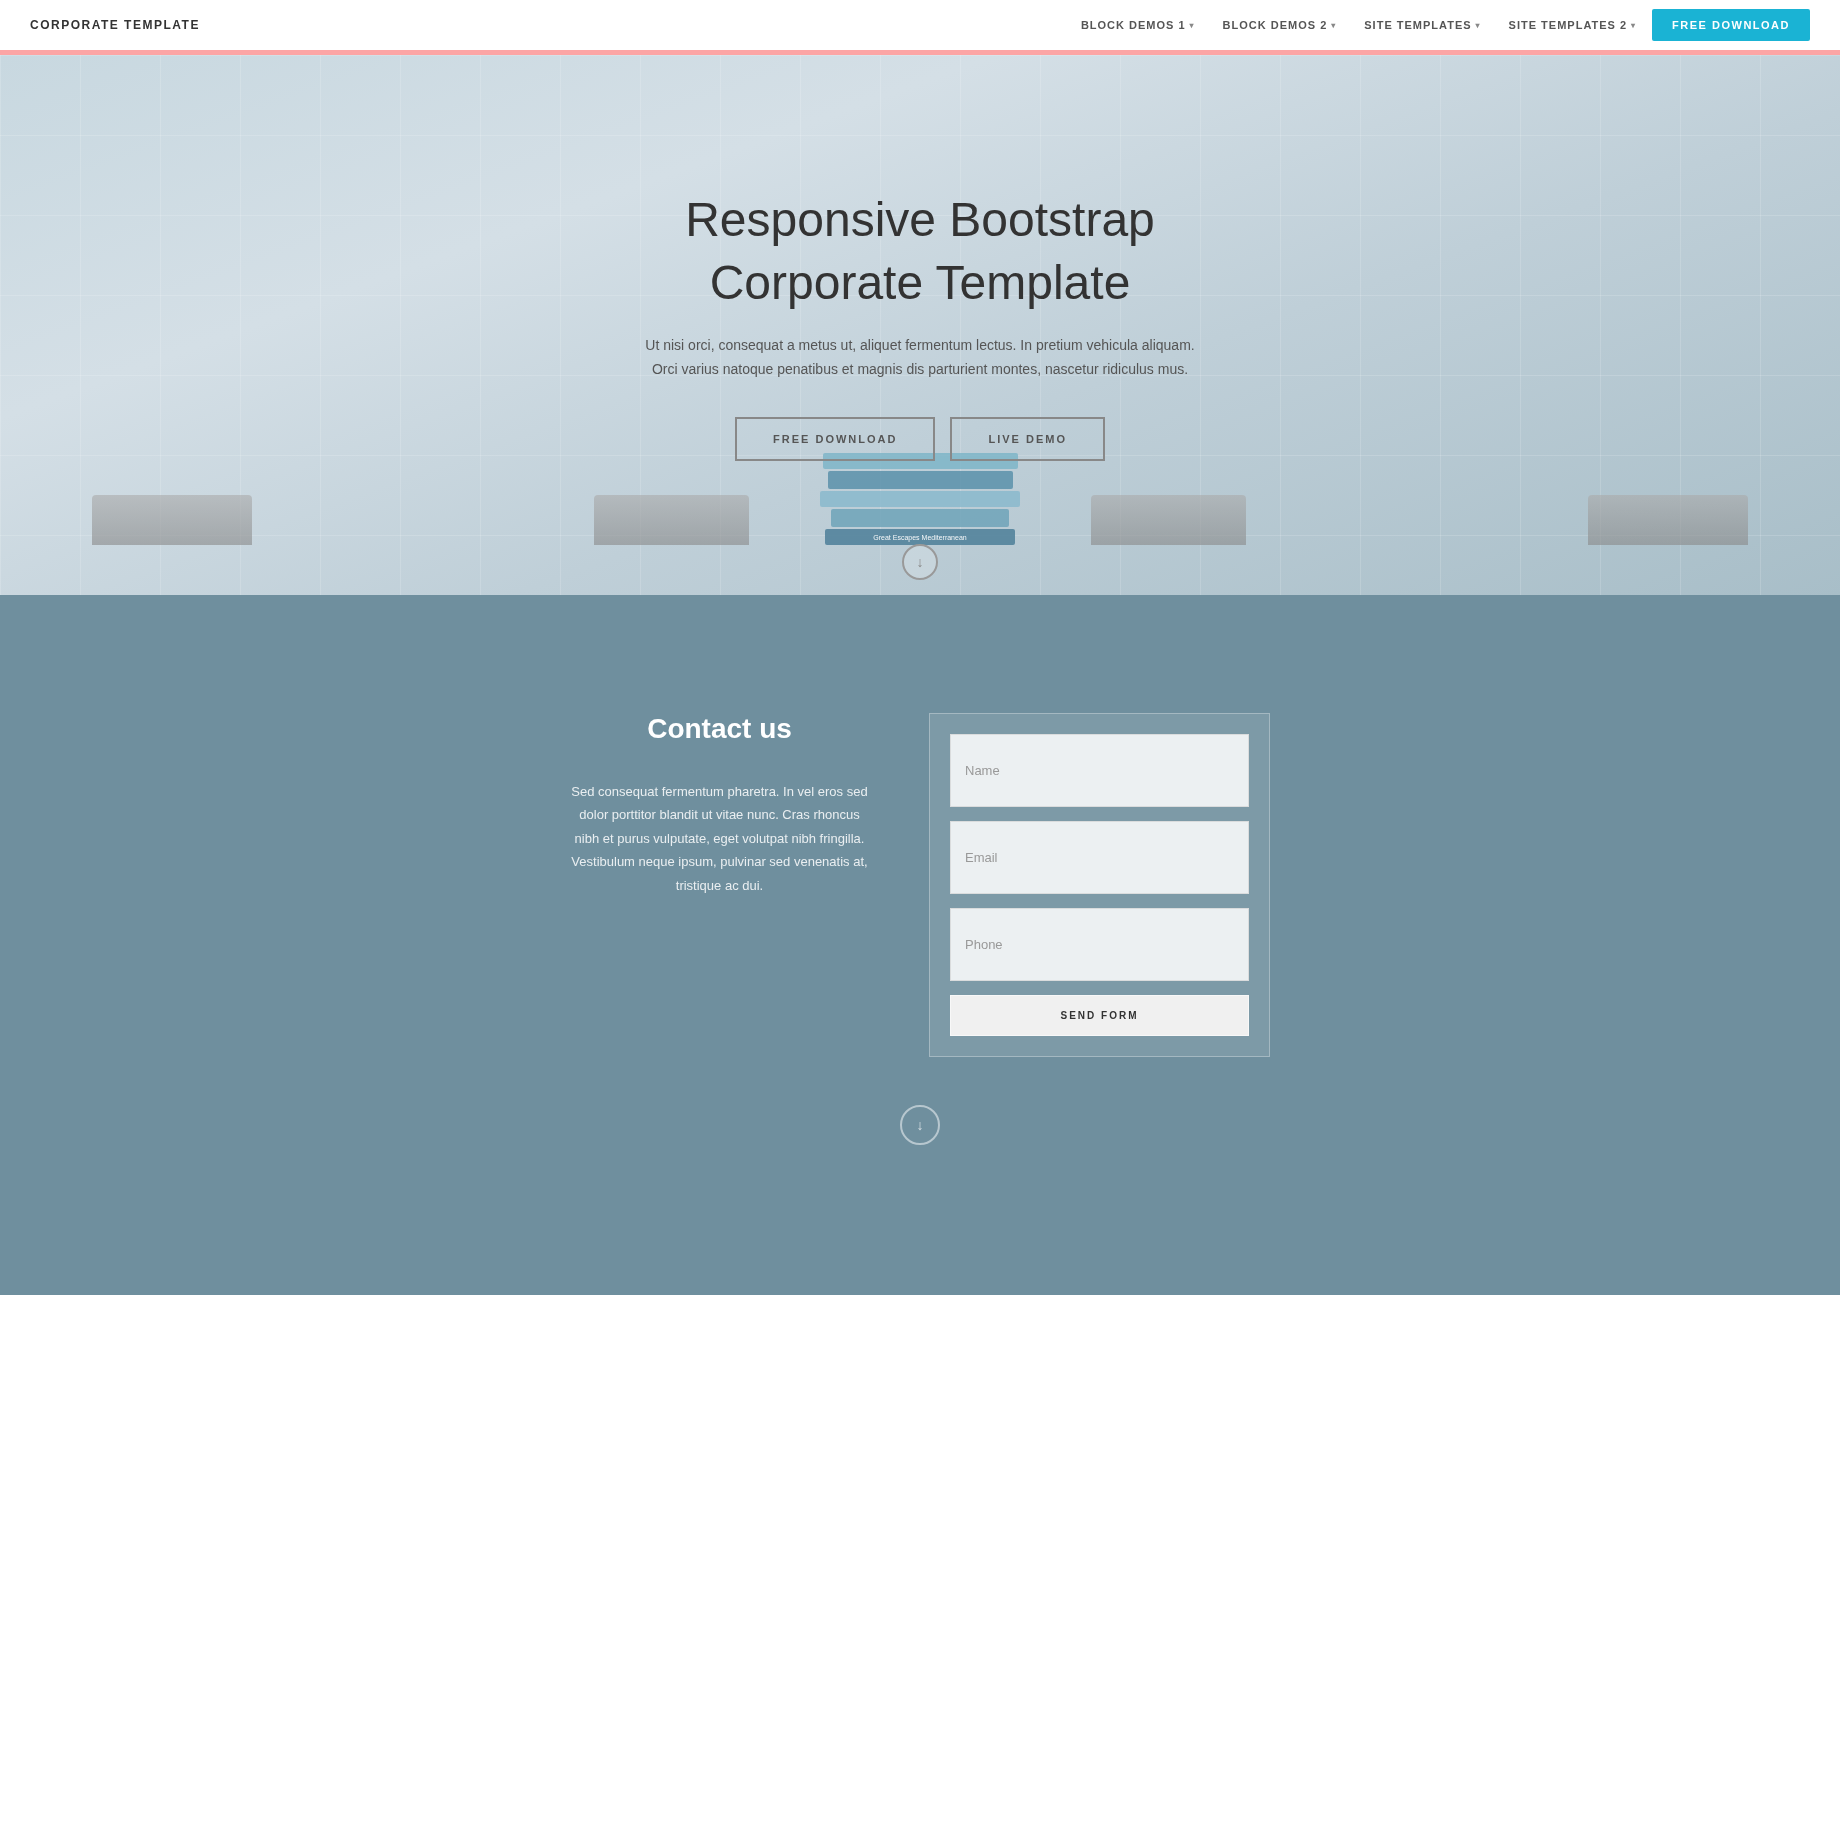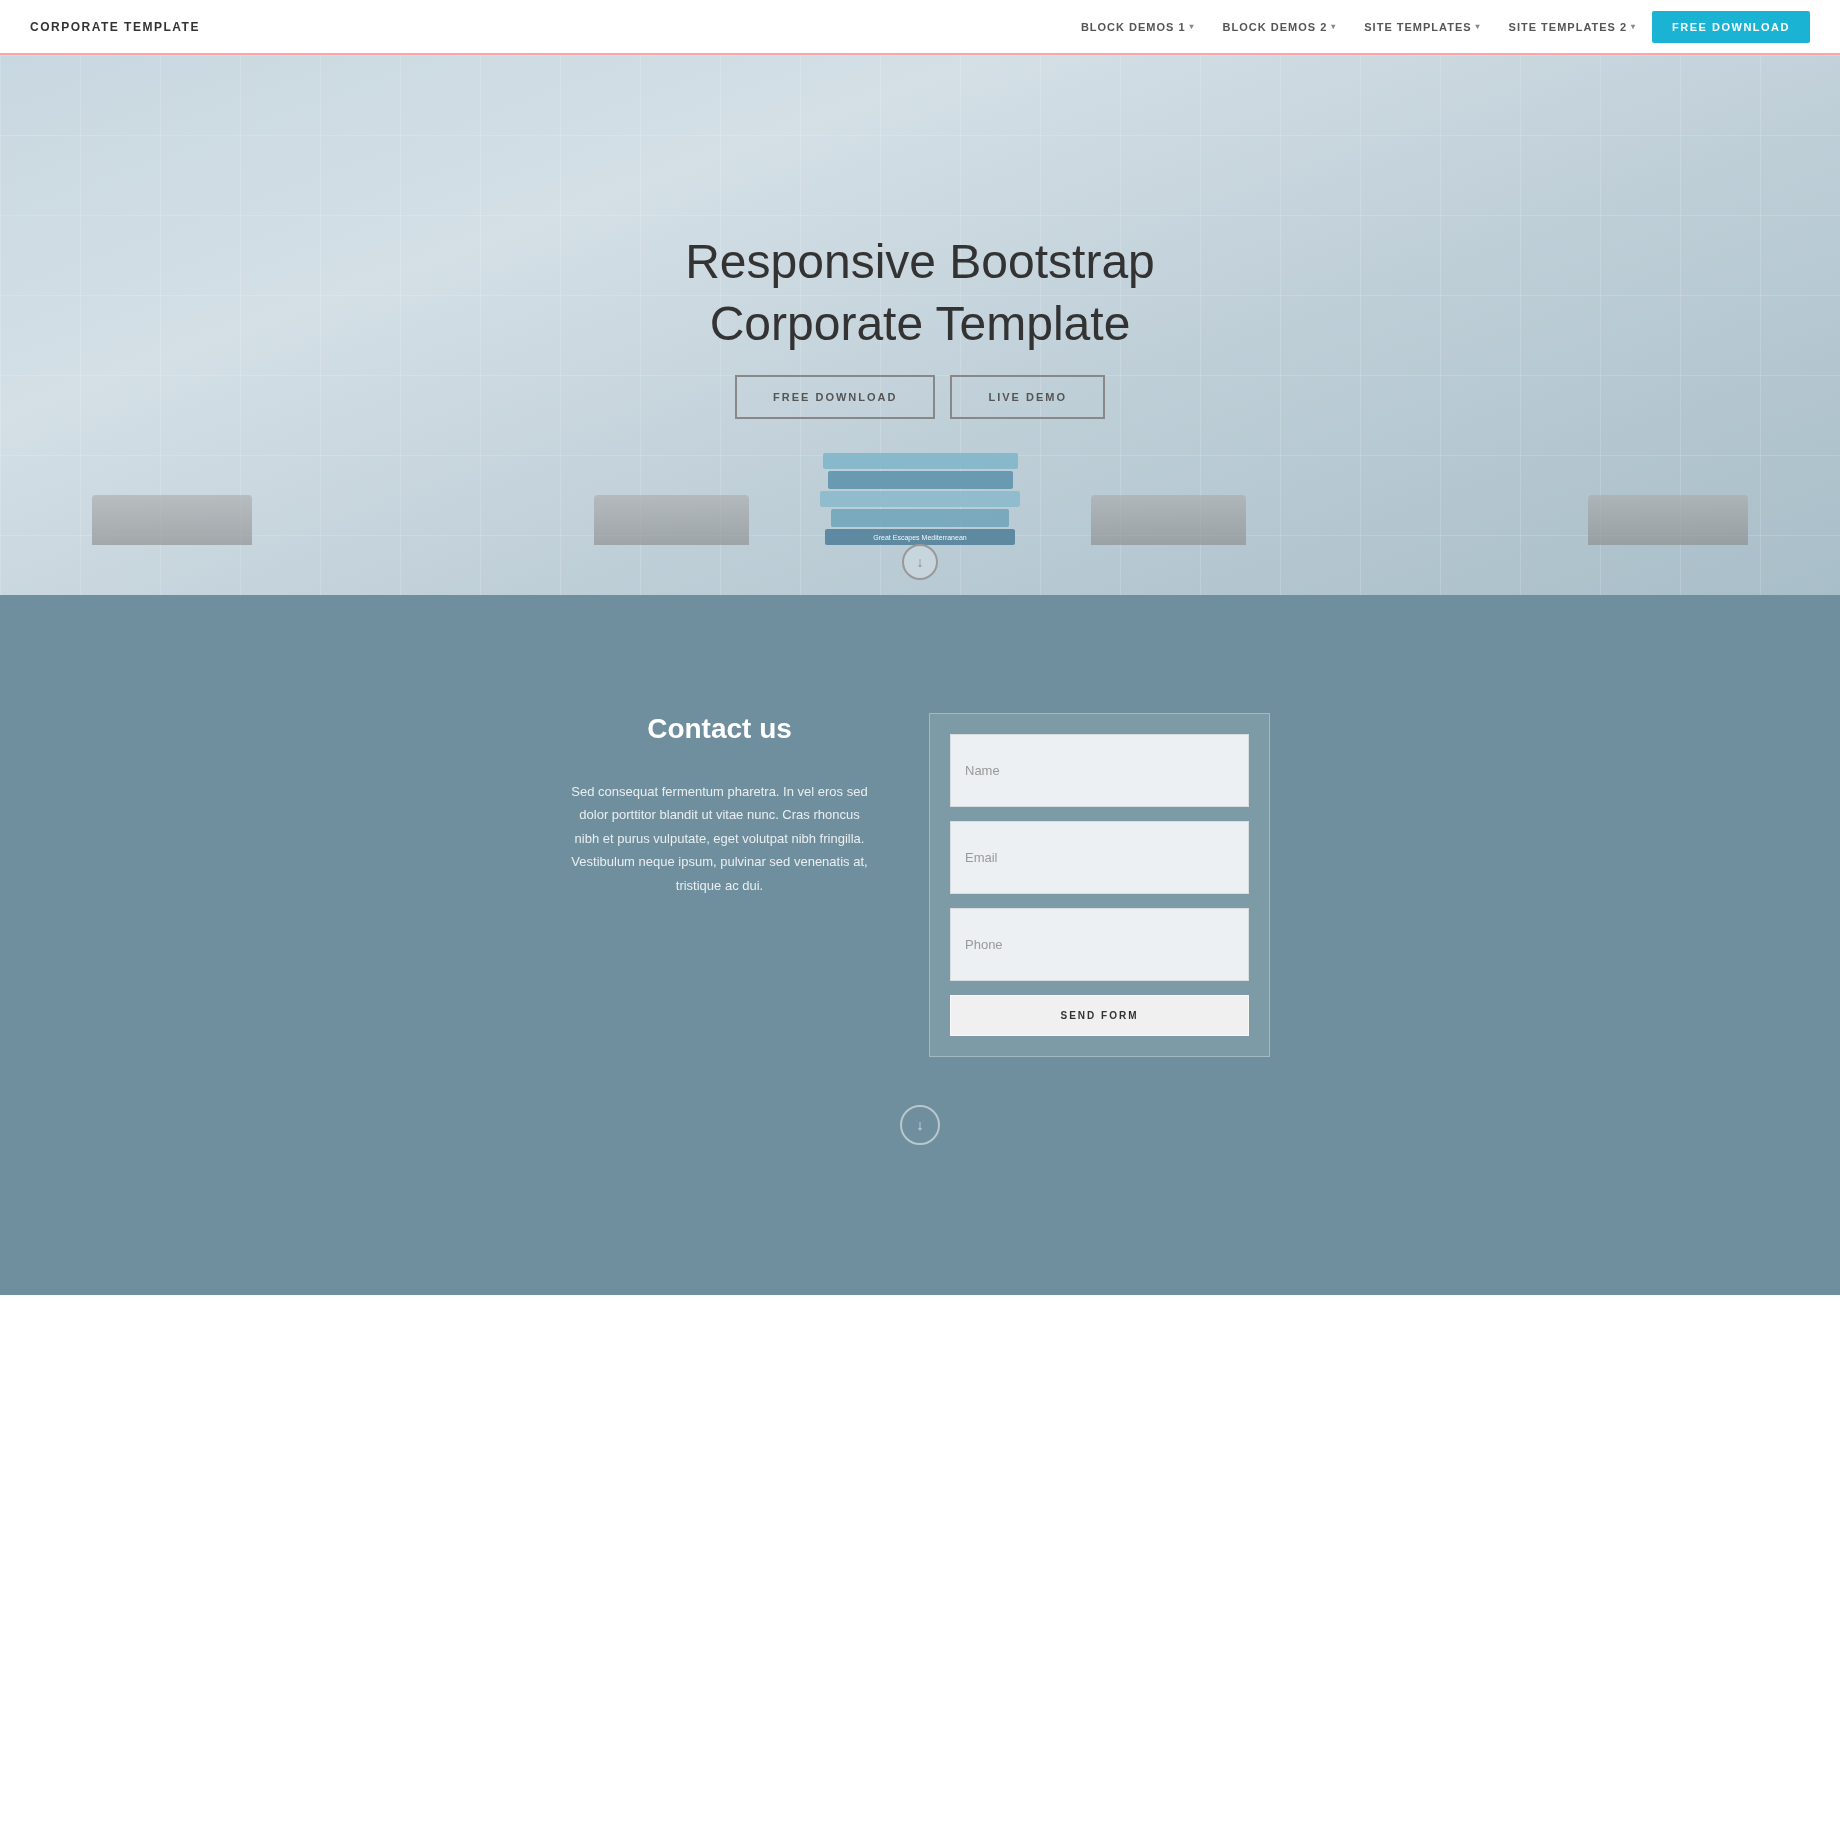--- a/index.html
+++ b/index.html
@@ -10,21 +10,21 @@
     }
 
     
     .navbar {
       display: flex;
       align-items: center;
       justify-content: space-between;
       padding: 12px 30px;
       height: 55px;
       background: #fff;
-      border-bottom: 2px solid #fca5a5;
+      border-bottom: 5px solid #fca5a5;
       position: relative;
       z-index: 100;
     }
 
     .navbar-brand {
       font-size: 12px;
       font-weight: 700;
       letter-spacing: 1.5px;
       color: #333;
       text-transform: uppercase;
@@ -289,20 +289,21 @@
     </li>
     <li class="nav-item">
       <button class="btn-download">FREE DOWNLOAD</button>
     </li>
   </ul>
 </nav>
 
 <section class="hero-section">
   <div class="hero-content">
     <h1 class="hero-title">Responsive Bootstrap Corporate Template</h1>
+    <p class="hero-desc">Ut nisi orci, consequat a metus ut, aliquet fermentum lectus. In pretium vehicula aliquam. Orci varius natoque penatibus et magnis dis parturient montes, nascetur ridiculus mus.</p>
     <div class="hero-buttons">
       <button class="btn-outline">FREE DOWNLOAD</button>
       <button class="btn-outline">LIVE DEMO</button>
     </div>
   </div>
 
   <div style="position:absolute;bottom:50px;left:0;right:0;display:flex;justify-content:space-between;padding:0 5%;align-items:flex-end;z-index:1;">
     <div style="width:160px;height:50px;background:linear-gradient(180deg,#aaa,#888);border-radius:4px 4px 0 0;opacity:0.6;"></div>
     <div style="width:155px;height:50px;background:linear-gradient(180deg,#aaa,#888);border-radius:4px 4px 0 0;opacity:0.6;"></div>
 

